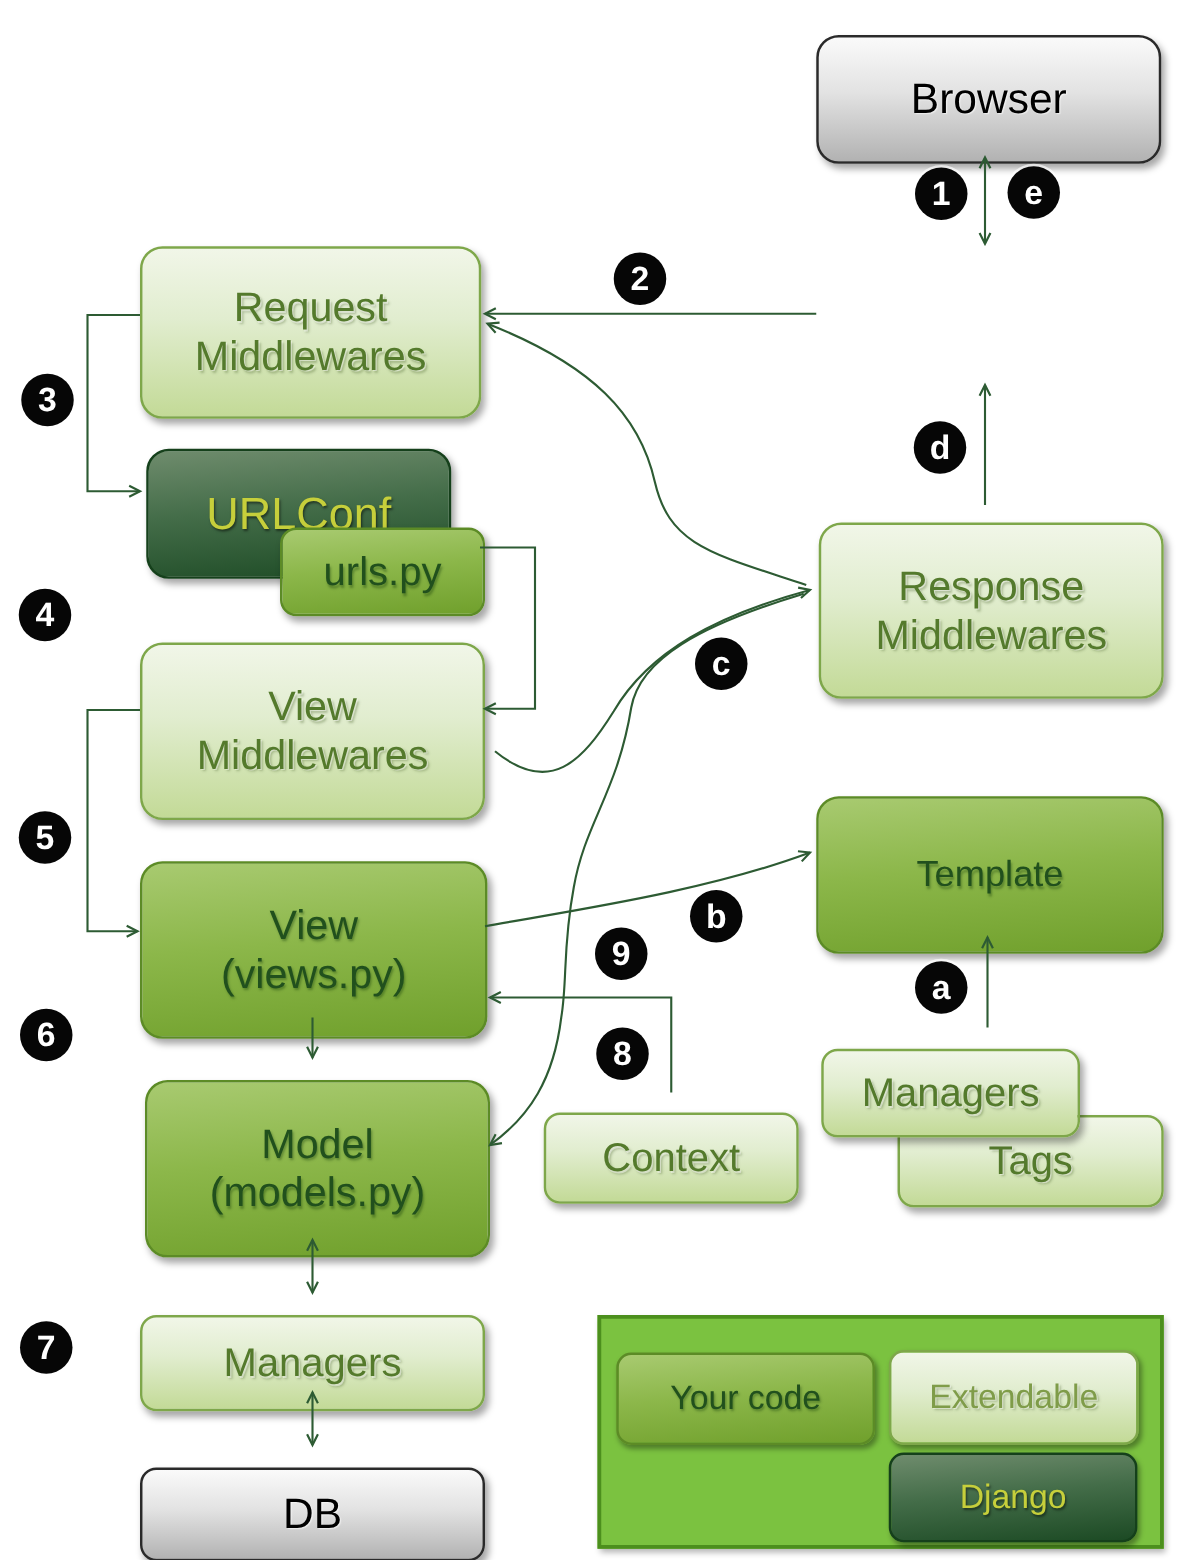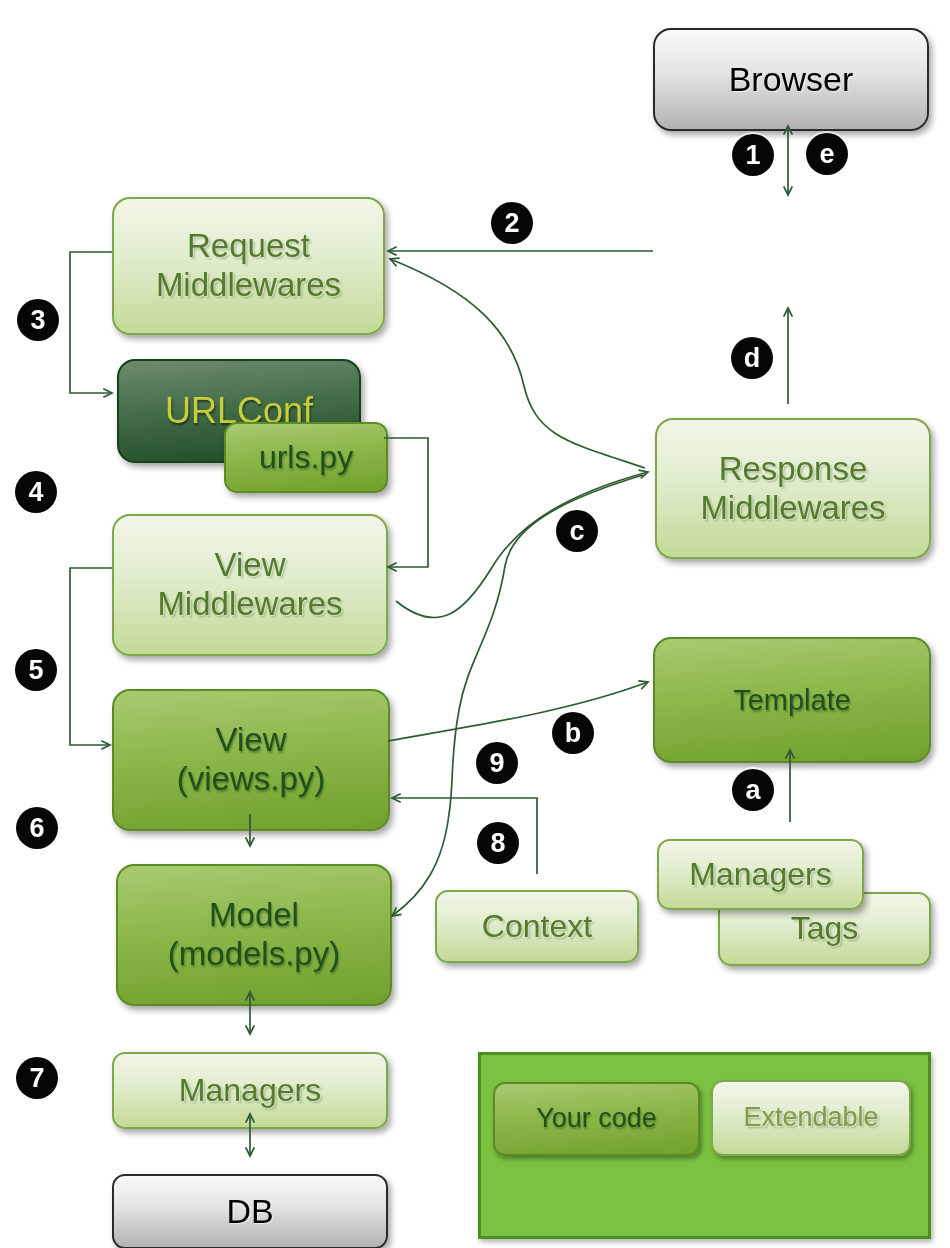--- a/index.html
+++ b/index.html
@@ -158,15 +158,18 @@
   <div class="badge" style="left:556px;top:510px;">c</div>
   <div class="badge" style="left:731px;top:337px;">d</div>
 
   <div class="legend">
     <div class="box medium" style="left:12px;top:13px;width:203px;height:70px;">
       <span>Your code</span>
     </div>
     <div class="box light" style="left:230px;top:11px;width:196px;height:72px;color:#7f9c49;">
       <span>Extendable</span>
     </div>
+    <div class="box dark" style="left:230px;top:93px;width:195px;height:68px;">
+      <span>Django</span>
+    </div>
   </div>
 
 </div>
 
 </body></html>

